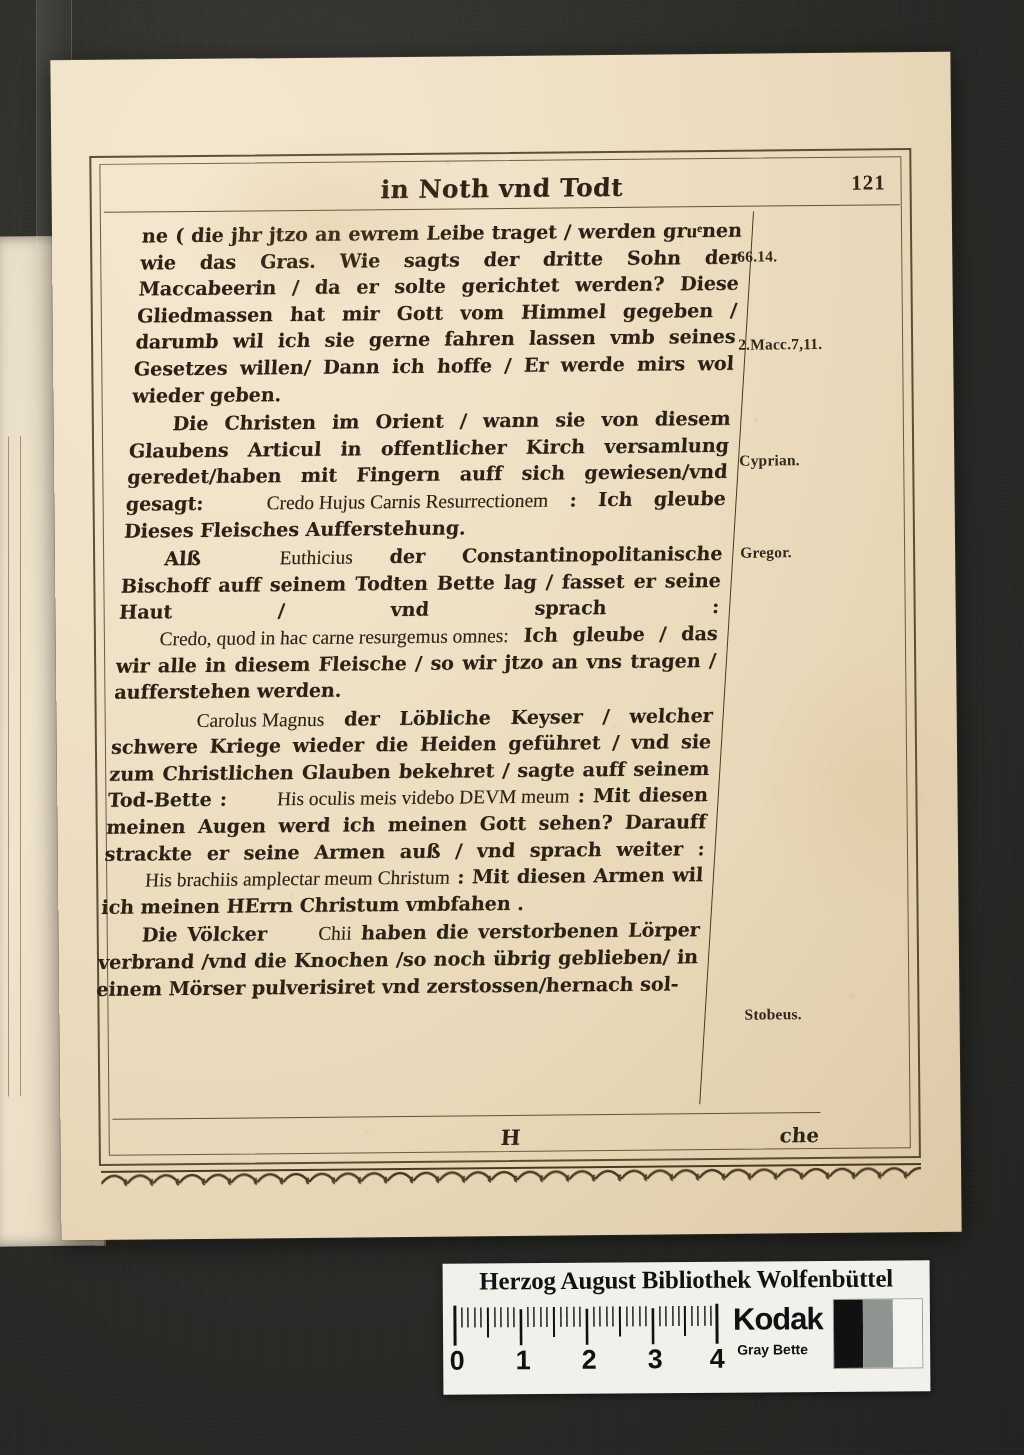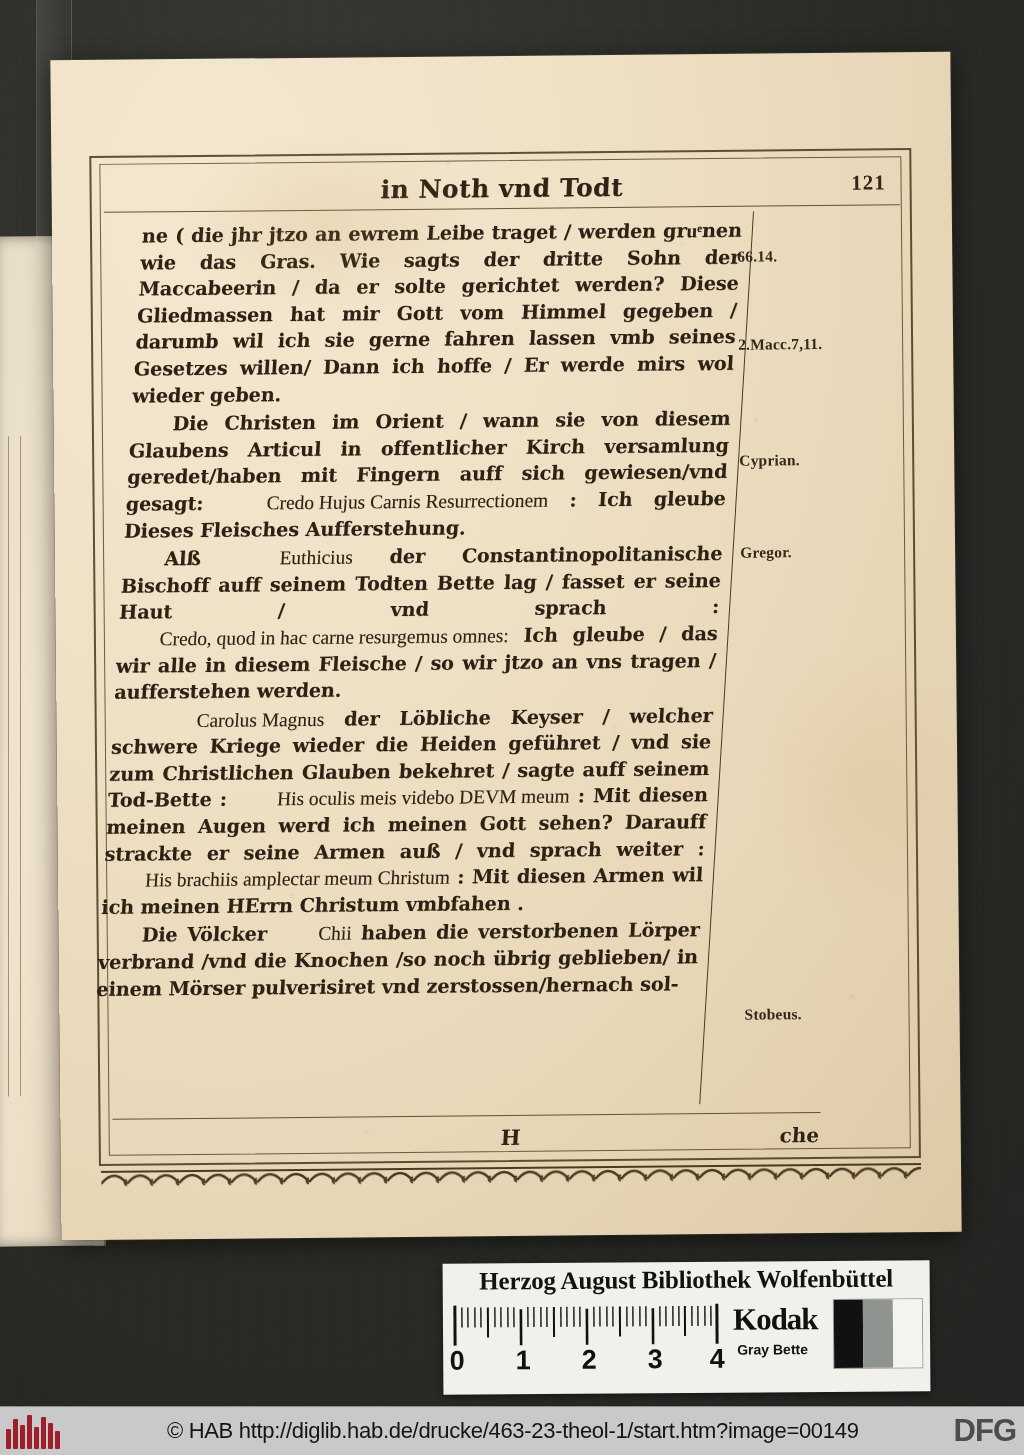--- a/index.html
+++ b/index.html
@@ -327,21 +327,21 @@
   .kodak-block {
     position: absolute;
     left: 290px;
     top: 38px;
     width: 190px;
     height: 86px;
   }
   .kodak-word {
     position: absolute;
     left: 0; top: 2px;
-    font-family: Liberation Serif, serif;
+    font-family: Liberation Sans, sans-serif;
     font-weight: 700;
     font-size: 31px;
     color: #111;
     letter-spacing: -1px;
   }
   .kodak-sub {
     position: absolute;
     left: 4px; top: 42px;
     font-family: "Liberation Sans", sans-serif;
     font-weight: 700;
@@ -527,28 +527,14 @@
       <div class="kodak-word">Kodak</div>
       <div class="kodak-sub">Gray Bette</div>
       <div class="patches" id="patches">
           <i style="background: rgb(17, 17, 17);"></i>
           <i style="background: rgb(143, 148, 144);"></i>
           <i style="background: rgb(244, 243, 239);"></i>
         </div>
     </div>
   </div>
 
-  <div class="copybar">
-    <div class="hab-mark" id="hab-mark">
-        <i style="height: 20px; background: rgb(156, 31, 43);"></i>
-        <i style="height: 30px; background: rgb(156, 31, 43);"></i>
-        <i style="height: 24px; background: rgb(156, 31, 43);"></i>
-        <i style="height: 34px; background: rgb(156, 31, 43);"></i>
-        <i style="height: 22px; background: rgb(156, 31, 43);"></i>
-        <i style="height: 32px; background: rgb(156, 31, 43);"></i>
-        <i style="height: 26px; background: rgb(156, 31, 43);"></i>
-        <i style="height: 18px; background: rgb(156, 31, 43);"></i>
-      </div>
-    <div class="copy-text">© HAB http://diglib.hab.de/drucke/463-23-theol-1/start.htm?image=00149</div>
-    <div class="dfg">DFG</div>
-  </div>
 
 </div>
 
 </body></html>

